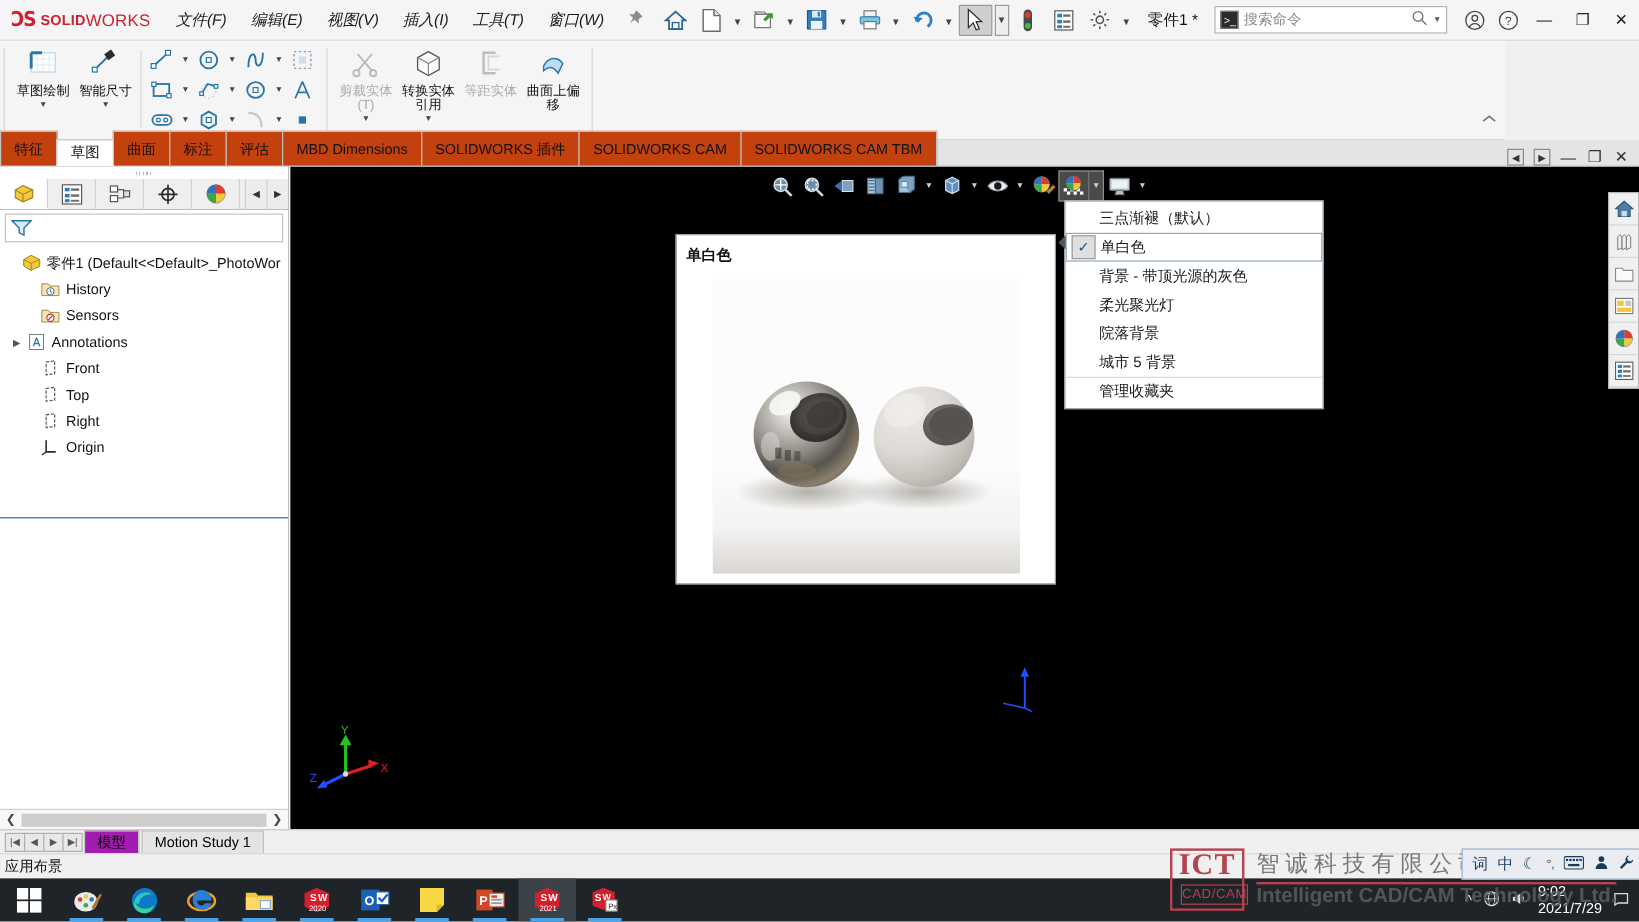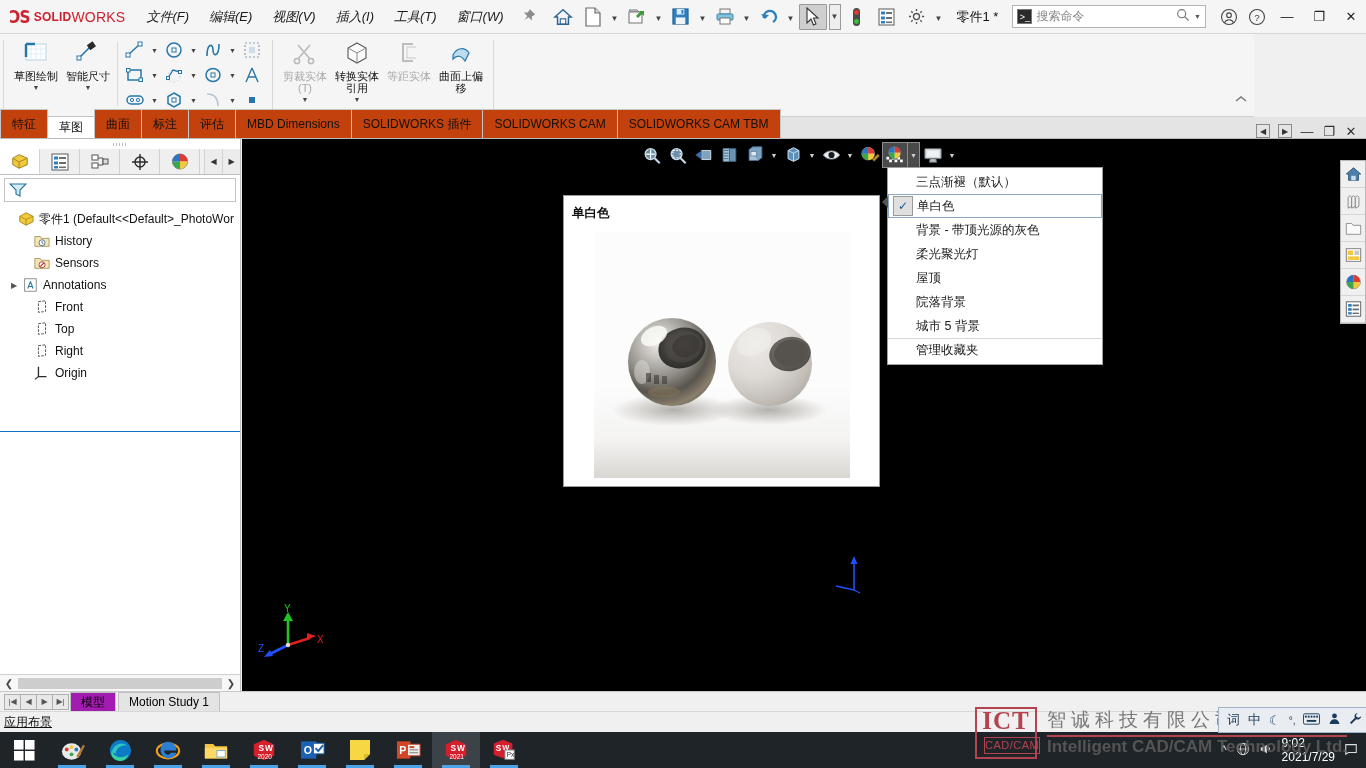--- a/index.html
+++ b/index.html
@@ -261,21 +261,21 @@
   }
   .dtab {
     height: 19px; padding: 0 10px; display:flex; align-items:center; font-size:12px;
     border-left:1px solid #c0c0c0; border-top:1px solid #c0c0c0; border-right:1px solid #c0c0c0;
     background:#e4e4e4; margin-left: 2px;
   }
   .dtab.active { background:#a21caf; }
   .statusbar {
     position: absolute; top: 711px; left: 0; width: 1366px; height: 21px;
     background: #f0f0f0; border-top: 1px solid #d8d8d8;
-    display: flex; align-items: center; font-size: 12px; color: #111; padding-left: 4px; text-decoration: underline;
+    display: flex; align-items: center; font-size: 12px; color: #111; padding-left: 4px;
   }
 
   
   .watermark {
     position: absolute; left: 975px; top: 705px; width: 390px; height: 56px;
     z-index: 45; pointer-events: none;
   }
   .wm-box {
     position: absolute; left: 0; top: 2px; width: 62px; height: 52px;
     border: 2px solid #b3434f;
@@ -952,24 +952,20 @@
       <span class="chk-box">✓</span>
       <span>单白色</span>
     </div>
     <div class="sm-item">
       <span class="chk-box">✓</span>
       <span>背景 - 带顶光源的灰色</span>
     </div>
     <div class="sm-item">
       <span class="chk-box">✓</span>
       <span>柔光聚光灯</span>
-    </div>
-    <div class="sm-item">
-      <span class="chk-box">✓</span>
-      <span>屋顶</span>
     </div>
     <div class="sm-item">
       <span class="chk-box">✓</span>
       <span>院落背景</span>
     </div>
     <div class="sm-item">
       <span class="chk-box">✓</span>
       <span>城市 5 背景</span>
     </div>
     <div class="sm-item hasdiv">

